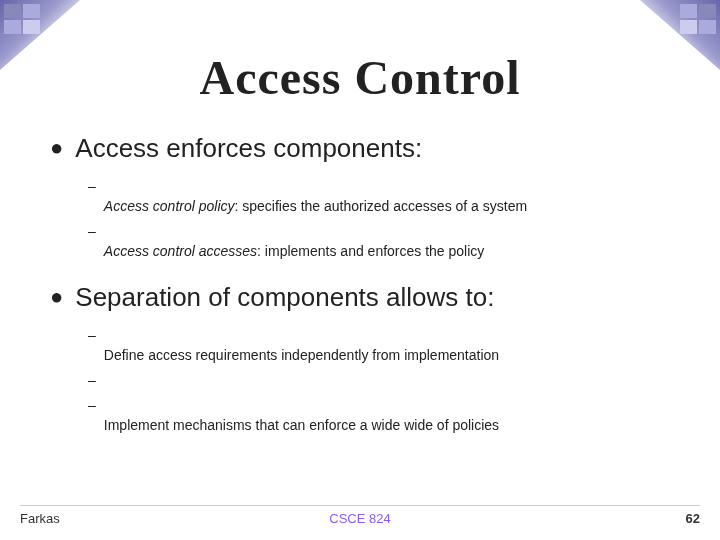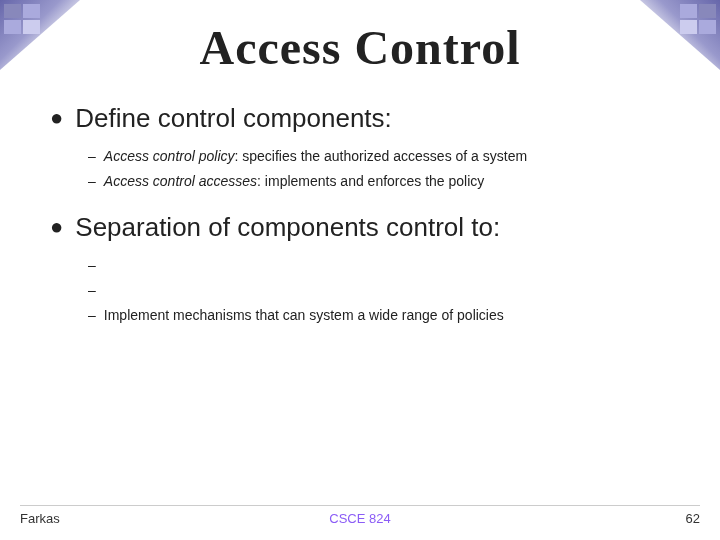--- a/index.html
+++ b/index.html
@@ -87,20 +87,21 @@
       padding: 20px 50px 40px 50px;
       display: flex;
       flex-direction: column;
     }
 
     .slide-title {
       text-align: center;
       font-size: 48px;
       font-weight: bold;
       color: #222222;
+      margin-top: 30px;
       margin-bottom: 28px;
       font-family: 'Times New Roman', Times, serif;
       letter-spacing: 1px;
     }
 
     
     .bullet-section {
       display: flex;
       align-items: flex-start;
       margin-bottom: 12px;
@@ -138,20 +139,21 @@
 
     .sub-dash {
       margin-right: 8px;
       flex-shrink: 0;
     }
 
     .sub-text {
       font-size: 14px;
       color: #222222;
       line-height: 1.5;
+      margin-top: 20px;
     }
 
     .italic {
       font-style: italic;
     }
 
     
     .footer {
       position: absolute;
       bottom: 14px;
@@ -172,21 +174,21 @@
       font-size: 13px;
       color: #8b5cf6;
       position: absolute;
       left: 50%;
       transform: translateX(-50%);
     }
 
     .footer-right {
       font-size: 13px;
       color: #333333;
-      font-weight: normal;
+      font-weight: bold;
     }
 
     
     .bottom-line {
       position: absolute;
       bottom: 34px;
       left: 20px;
       right: 20px;
       height: 1px;
       background: #cccccc;
@@ -211,53 +213,54 @@
     <div class="block"></div>
   </div>
 </div>
 
 <div class="slide-content">
 
   <h1 class="slide-title">Access Control</h1>
 
   <div class="bullet-section">
     <span class="bullet-dot">●</span>
-    <span class="bullet-heading">Define control components:</span>
+    <span class="bullet-heading">Access enforces components:</span>
   </div>
 
   <div class="sub-bullets">
     <div class="sub-bullet">
       <span class="sub-dash">–</span>
       <span class="sub-text">
         <span class="italic">Access control policy</span>: specifies the authorized accesses of a system
       </span>
     </div>
     <div class="sub-bullet">
       <span class="sub-dash">–</span>
       <span class="sub-text">
         <span class="italic">Access control accesses</span>: implements and enforces the policy
       </span>
     </div>
   </div>
 
   <div class="bullet-section">
     <span class="bullet-dot">●</span>
-    <span class="bullet-heading">Separation of components control to:</span>
+    <span class="bullet-heading">Separation of components allows to:</span>
   </div>
 
   <div class="sub-bullets">
     <div class="sub-bullet">
       <span class="sub-dash">–</span>
-    </div>
-    <div class="sub-bullet">
-      <span class="sub-dash">–</span>
-    </div>
-    <div class="sub-bullet">
-      <span class="sub-dash">–</span>
-      <span class="sub-text">Implement mechanisms that can system a wide range of policies</span>
+      <span class="sub-text">Define access requirements independently from implementation</span>
+    </div>
+    <div class="sub-bullet">
+      <span class="sub-dash">–</span>
+    </div>
+    <div class="sub-bullet">
+      <span class="sub-dash">–</span>
+      <span class="sub-text">Implement mechanisms that can enforce a wide wide of policies</span>
     </div>
   </div>
 
 </div>
 
 <div class="bottom-line"></div>
 <div class="footer">
   <span class="footer-left">Farkas</span>
   <span class="footer-center">CSCE 824</span>
   <span class="footer-right">62</span>

